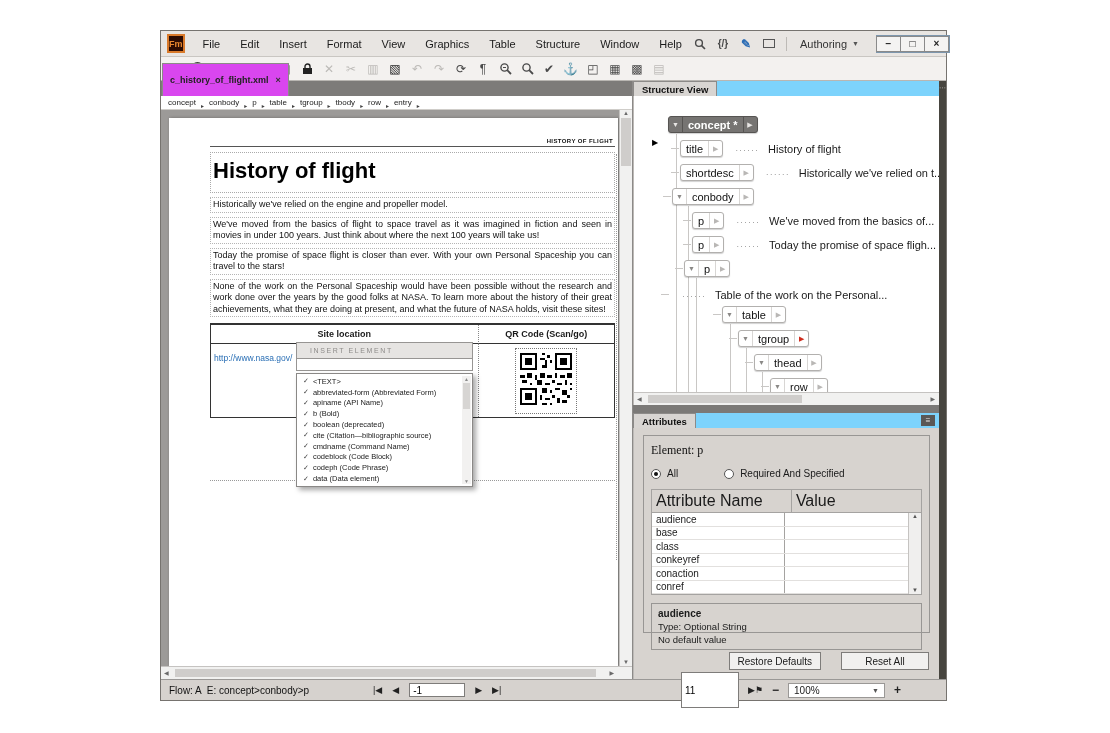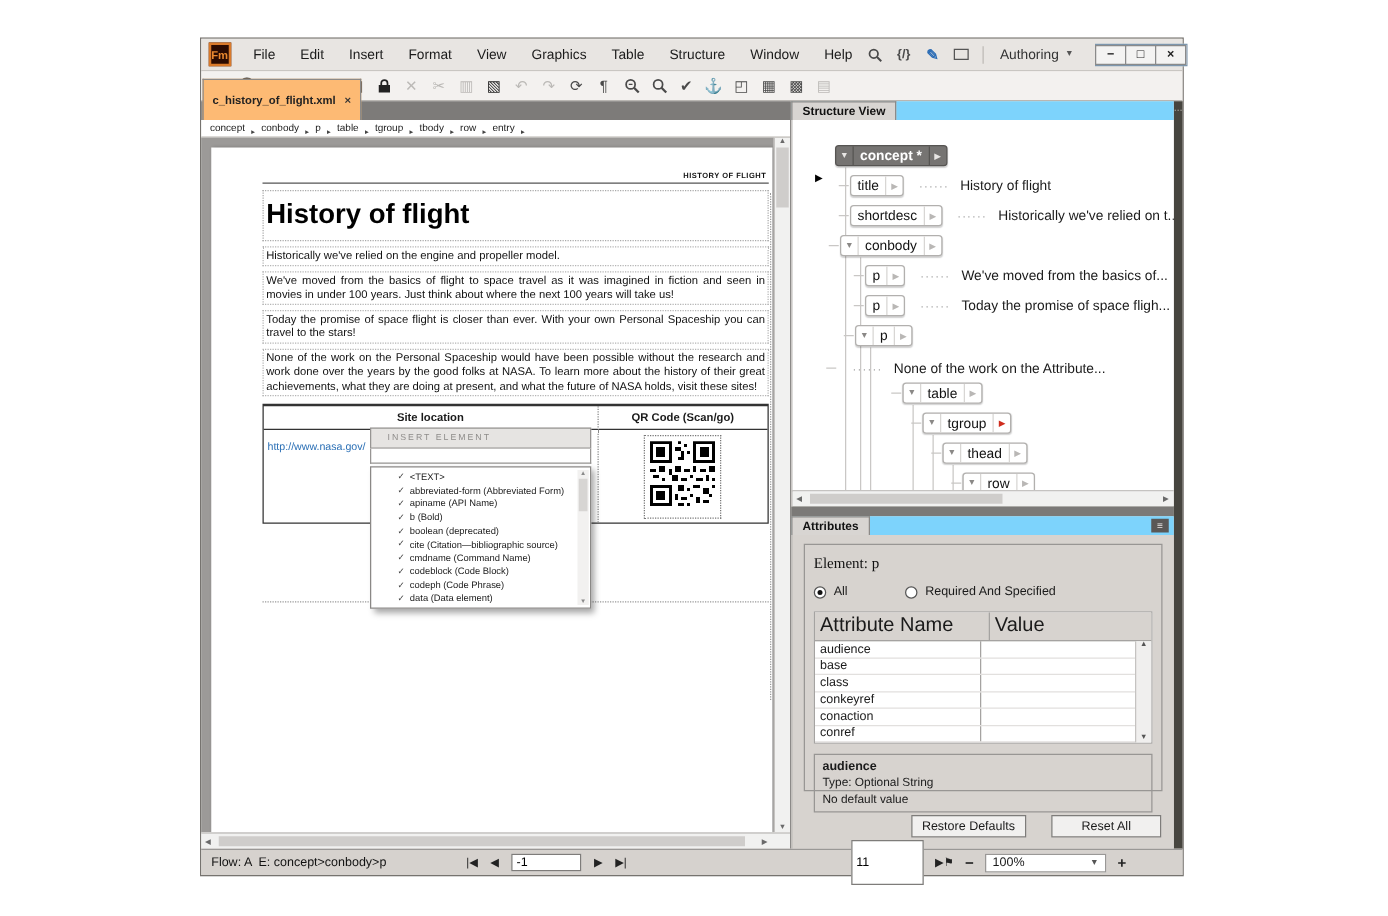--- a/index.html
+++ b/index.html
@@ -41,21 +41,21 @@
                 font-size:9px;font-weight:bold;display:flex;align-items:center;justify-content:center;}
 
   
   .content{flex:1 1 auto;display:flex;min-height:0;}
   .docpane{width:472px;display:flex;flex-direction:column;border-right:1px solid #8c8a88;}
   .panels{flex:1 1 auto;display:flex;flex-direction:column;min-width:0;}
   .dock{width:7px;background:#47453f;color:#cfcdc9;font-size:7px;text-align:center;padding-top:3px;flex:0 0 auto;}
 
   
   .tabstrip{height:15px;background:#7d7b79;display:flex;align-items:flex-end;flex:0 0 auto;}
-  .doctab{background:#fdba74;border:1px solid #8c8a88;border-bottom:none;height:15px;
+  .doctab{background:#d946ef;border:1px solid #8c8a88;border-bottom:none;height:15px;
           display:flex;align-items:center;padding:16px 7px;gap:7px;margin-left:1px;}
   .doctab-label{font-size:9px;font-weight:bold;color:#222;}
   .doctab-close{font-size:9px;font-weight:bold;color:#333;}
   .crumbbar{height:14px;background:#fff;border-bottom:1px solid #cfcdc9;display:flex;align-items:center;
             padding:0 5px;flex:0 0 auto;overflow:hidden;}
   .bc-item{font-size:8px;color:#222;padding:0 2px;white-space:nowrap;}
   .bc-sep::before{content:"►";font-size:5px;color:#444;padding:0 2px;}
 
   
   .docview{flex:1 1 auto;position:relative;background:#9c9a98;overflow:hidden;}
@@ -80,21 +80,21 @@
   .qr-box{border:1px dotted #777;padding:4px;}
   .frame-bottom{border-top:1px dotted #999;margin-top:62px;}
 
   
   .popup{position:absolute;left:127px;top:224px;width:177px;z-index:6;}
   .pop-head{height:17px;background:#e6e4e2;border:1px solid #979593;color:#8e8c8a;
             font-size:7px;letter-spacing:1.6px;line-height:16px;padding-left:13px;}
   .pop-input{display:block;width:100%;height:12px;border:1px solid #979593;border-top:none;
              background:#fff;font-size:8px;padding:0 2px;outline:none;}
   .pop-list{margin-top:2px;background:#fff;border:1px solid #8a8886;
-            box-shadow:3px 3px 5px rgba(0,0,0,.35);padding:2px 10px 2px 16px;position:relative;}
+            box-shadow:3px 3px 5px rgba(0,0,0,.35);padding:2px 10px 2px 1px;position:relative;}
   .pop-item{height:10.8px;font-size:7.5px;display:flex;align-items:center;padding-left:5px;white-space:nowrap;overflow:hidden;}
   .pop-item::before{content:"✓";font-size:7px;color:#444;margin-right:4px;}
   .pop-scroll{position:absolute;right:1px;top:2px;bottom:2px;width:9px;background:#f2f1f0;font-size:5px;color:#8a8a8a;text-align:center;}
   .pop-thumb{background:#d7d5d3;height:26px;margin:1px;}
   .pop-scroll .sdown{position:absolute;bottom:0;left:0;right:0;}
 
   
   .vscroll{position:absolute;right:0;top:0;bottom:0;width:13px;background:#f1f1f0;border-left:1px solid #c5c3c1;
            font-size:6px;color:#6a6a6a;text-align:center;}
   .vthumb{background:#cfcdcb;height:48px;margin:2px 1px;}
@@ -473,21 +473,21 @@
           </div>
           <div class="tnode" style="left:50px;top:164px">
             <span class="nbox">
                 <span class="ntri">▼</span>
                 <span class="nlabel">p</span>
                 <span class="narrow">▶</span>
               </span>
           </div>
           <div class="tnode" style="left:36px;top:190px">
             <span class="dots"></span>
-            <span class="snip">None of the work on the Attribute...</span>
+            <span class="snip">Table of the work on the Personal...</span>
           </div>
           <div class="tnode" style="left:88px;top:210px">
             <span class="nbox">
                 <span class="ntri">▼</span>
                 <span class="nlabel">table</span>
                 <span class="narrow">▶</span>
               </span>
           </div>
           <div class="tnode" style="left:104px;top:234px">
             <span class="nbox">

